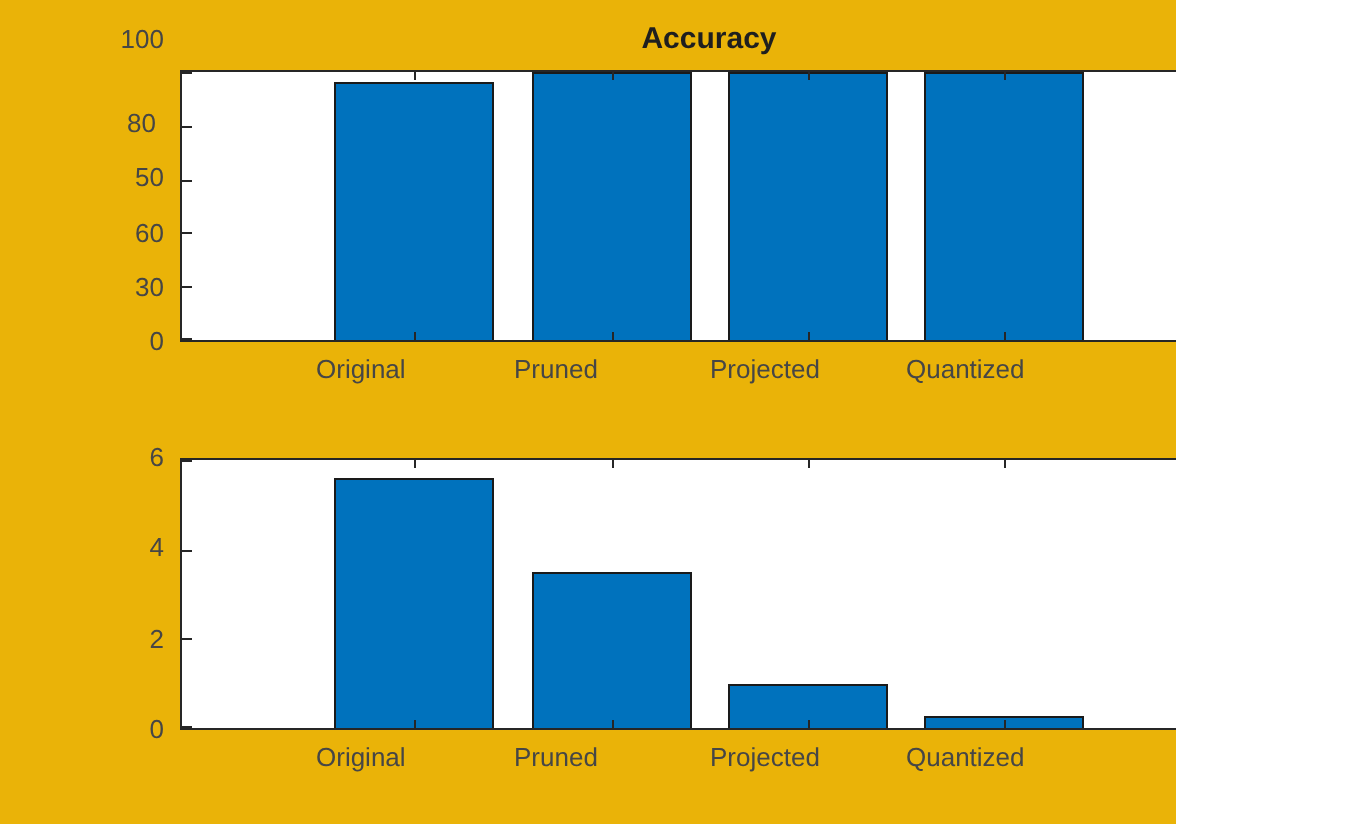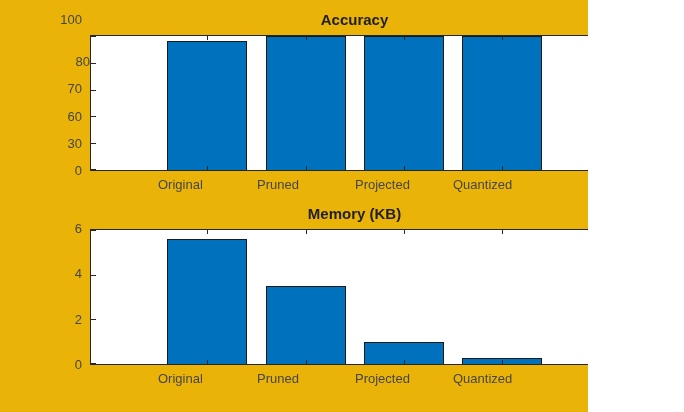--- a/index.html
+++ b/index.html
@@ -10,21 +10,20 @@
   .bar { position:absolute; box-sizing:border-box; border:1px solid; border-bottom:none; }
   .ytick-label { position:absolute; font-size:13px; line-height:15px; text-align:right; }
   .xcat-label { position:absolute; font-size:13px; line-height:15px; }
   .tick { position:absolute; }
 </style>
 </head>
 <body>
 
 <div class="figure">
   <div class="chart-title" style="left: 90px; top: 12px; width: 529px; color: rgb(31, 31, 31);">Accuracy</div>
-  <div class="chart-title" style="left: 90px; top: 206px; width: 529px; color: rgb(31, 31, 31);">Memory (KB)</div>
 <div class="plot" style="left: 90px; top: 35px; width: 529px; height: 136px; border-color: rgb(38, 38, 38);">
       <div class="bar" style="left: 76px; top: 5px; width: 80px; height: 129px; background: rgb(0, 114, 189); border-color: rgb(26, 26, 26);"></div>
       <div class="bar" style="left: 175px; top: 0px; width: 80px; height: 134px; background: rgb(0, 114, 189); border-color: rgb(26, 26, 26);"></div>
       <div class="bar" style="left: 273px; top: 0px; width: 80px; height: 134px; background: rgb(0, 114, 189); border-color: rgb(26, 26, 26);"></div>
       <div class="bar" style="left: 371px; top: 0px; width: 80px; height: 134px; background: rgb(0, 114, 189); border-color: rgb(26, 26, 26);"></div>
       <div class="tick" style="left: 0px; top: 133px; width: 5px; height: 1px; background: rgb(38, 38, 38);"></div>
       <div class="tick" style="left: 522px; top: 133px; width: 5px; height: 1px; background: rgb(38, 38, 38);"></div>
       <div class="tick" style="left: 0px; top: 107px; width: 5px; height: 1px; background: rgb(38, 38, 38);"></div>
       <div class="tick" style="left: 522px; top: 107px; width: 5px; height: 1px; background: rgb(38, 38, 38);"></div>
       <div class="tick" style="left: 0px; top: 80px; width: 5px; height: 1px; background: rgb(38, 38, 38);"></div>
@@ -40,22 +39,22 @@
       <div class="tick" style="left: 215px; top: 130px; width: 1px; height: 4px; background: rgb(38, 38, 38);"></div>
       <div class="tick" style="left: 215px; top: 0px; width: 1px; height: 4px; background: rgb(38, 38, 38);"></div>
       <div class="tick" style="left: 313px; top: 130px; width: 1px; height: 4px; background: rgb(38, 38, 38);"></div>
       <div class="tick" style="left: 313px; top: 0px; width: 1px; height: 4px; background: rgb(38, 38, 38);"></div>
       <div class="tick" style="left: 411px; top: 130px; width: 1px; height: 4px; background: rgb(38, 38, 38);"></div>
       <div class="tick" style="left: 411px; top: 0px; width: 1px; height: 4px; background: rgb(38, 38, 38);"></div>
     </div>
     <div class="ytick-label" style="left: 32px; top: 163px; width: 50px; color: rgb(70, 70, 70);">0</div>
     <div class="ytick-label" style="left: 32px; top: 135.8px; width: 50px; color: rgb(70, 70, 70);">30</div>
     <div class="ytick-label" style="left: 32px; top: 108.6px; width: 50px; color: rgb(70, 70, 70);">60</div>
-    <div class="ytick-label" style="left: 32px; top: 81.4px; width: 50px; color: rgb(70, 70, 70);">70</div>
-    <div class="ytick-label" style="left: 40px; top: 54.2px; width: 50px; color: rgb(70, 70, 70);">80</div>
+    <div class="ytick-label" style="left: 32px; top: 81.4px; width: 50px; color: rgb(70, 70, 70);">50</div>
+    <div class="ytick-label" style="left: 28px; top: 54.2px; width: 50px; color: rgb(70, 70, 70);">80</div>
     <div class="ytick-label" style="left: 32px; top: 12px; width: 50px; color: rgb(70, 70, 70);">100</div>
     <div class="xcat-label" style="left: 158px; top: 177px; width: 98px; color: rgb(70, 70, 70);">Original</div>
     <div class="xcat-label" style="left: 257px; top: 177px; width: 98px; color: rgb(70, 70, 70);">Pruned</div>
     <div class="xcat-label" style="left: 355px; top: 177px; width: 98px; color: rgb(70, 70, 70);">Projected</div>
     <div class="xcat-label" style="left: 453px; top: 177px; width: 98px; color: rgb(70, 70, 70);">Quantized</div>
     <div class="plot" style="left: 90px; top: 229px; width: 529px; height: 136px; border-color: rgb(38, 38, 38);">
       <div class="bar" style="left: 76px; top: 9px; width: 80px; height: 125px; background: rgb(0, 114, 189); border-color: rgb(26, 26, 26);"></div>
       <div class="bar" style="left: 175px; top: 56px; width: 80px; height: 78px; background: rgb(0, 114, 189); border-color: rgb(26, 26, 26);"></div>
       <div class="bar" style="left: 273px; top: 112px; width: 80px; height: 22px; background: rgb(0, 114, 189); border-color: rgb(26, 26, 26);"></div>
       <div class="bar" style="left: 371px; top: 128px; width: 80px; height: 6px; background: rgb(0, 114, 189); border-color: rgb(26, 26, 26);"></div>

